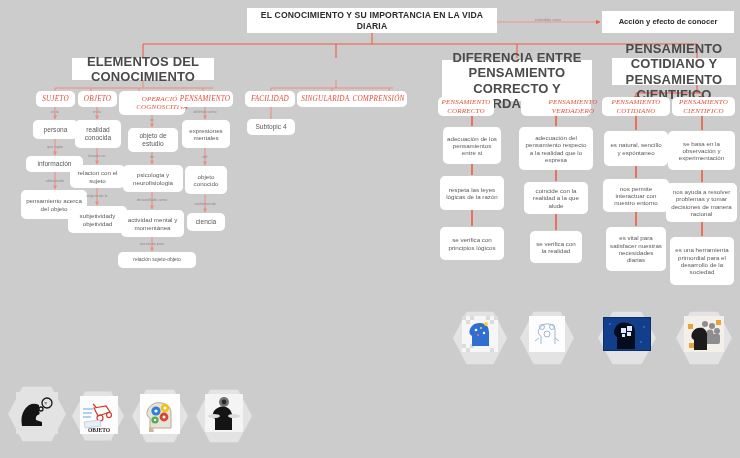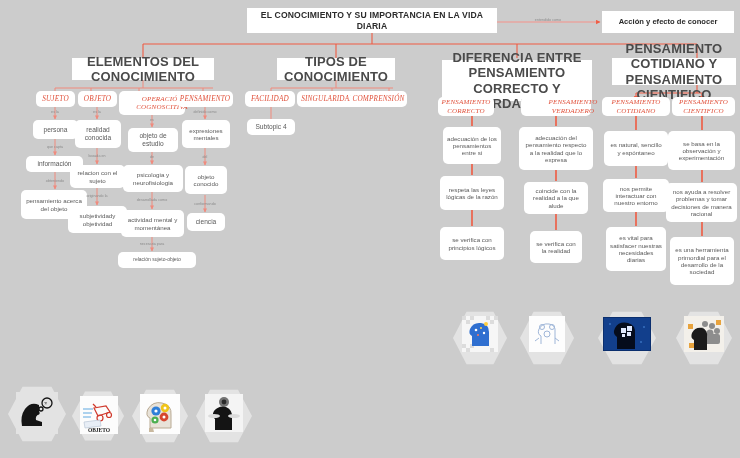--- a/index.html
+++ b/index.html
@@ -182,21 +182,20 @@
       <path d="M702,170 L702,182"></path>
       <path d="M702,222 L702,236"></path>
     </g>
   </svg>
 
   <div class="node root" style="left:247px;top:8px;width:250px;height:25px;">EL CONOCIMIENTO Y SU IMPORTANCIA EN LA VIDA DIARIA</div>
   <div class="clab" style="left:548px;top:18px;">entendido como</div>
   <div class="node sidecard" style="left:602px;top:11px;width:132px;height:22px;">Acción y efecto de conocer</div>
 
   <div class="node branch" style="left:72px;top:58px;width:142px;height:22px;">ELEMENTOS DEL CONOCIMIENTO</div>
-  <div class="node branch" style="left:277px;top:58px;width:118px;height:22px;">TIPOS DE CONOCIMIENTO</div>
   <div class="node branch" style="left:442px;top:60px;width:150px;height:41px;">DIFERENCIA ENTRE PENSAMIENTO CORRECTO Y VERDADERO</div>
   <div class="node branch" style="left:612px;top:58px;width:124px;height:27px;">PENSAMIENTO COTIDIANO Y PENSAMIENTO CIENTIFICO</div>
 
   <div class="node kw" style="left:36px;top:91px;width:39px;height:16px;">SUJETO</div>
   <div class="node kw" style="left:78px;top:91px;width:39px;height:16px;">OBJETO</div>
   <div class="node kw big" style="left:119px;top:91px;width:66px;height:24px;padding-left:24px;">OPERACIÓN COGNOSCITIVA</div>
   <div class="node kw" style="left:177px;top:91px;width:56px;height:16px;">PENSAMIENTO</div>
 
   <div class="node kw" style="left:245px;top:91px;width:50px;height:16px;">FACILIDAD</div>
   <div class="node kw" style="left:297px;top:91px;width:62px;height:16px;">SINGULARIDAD</div>

